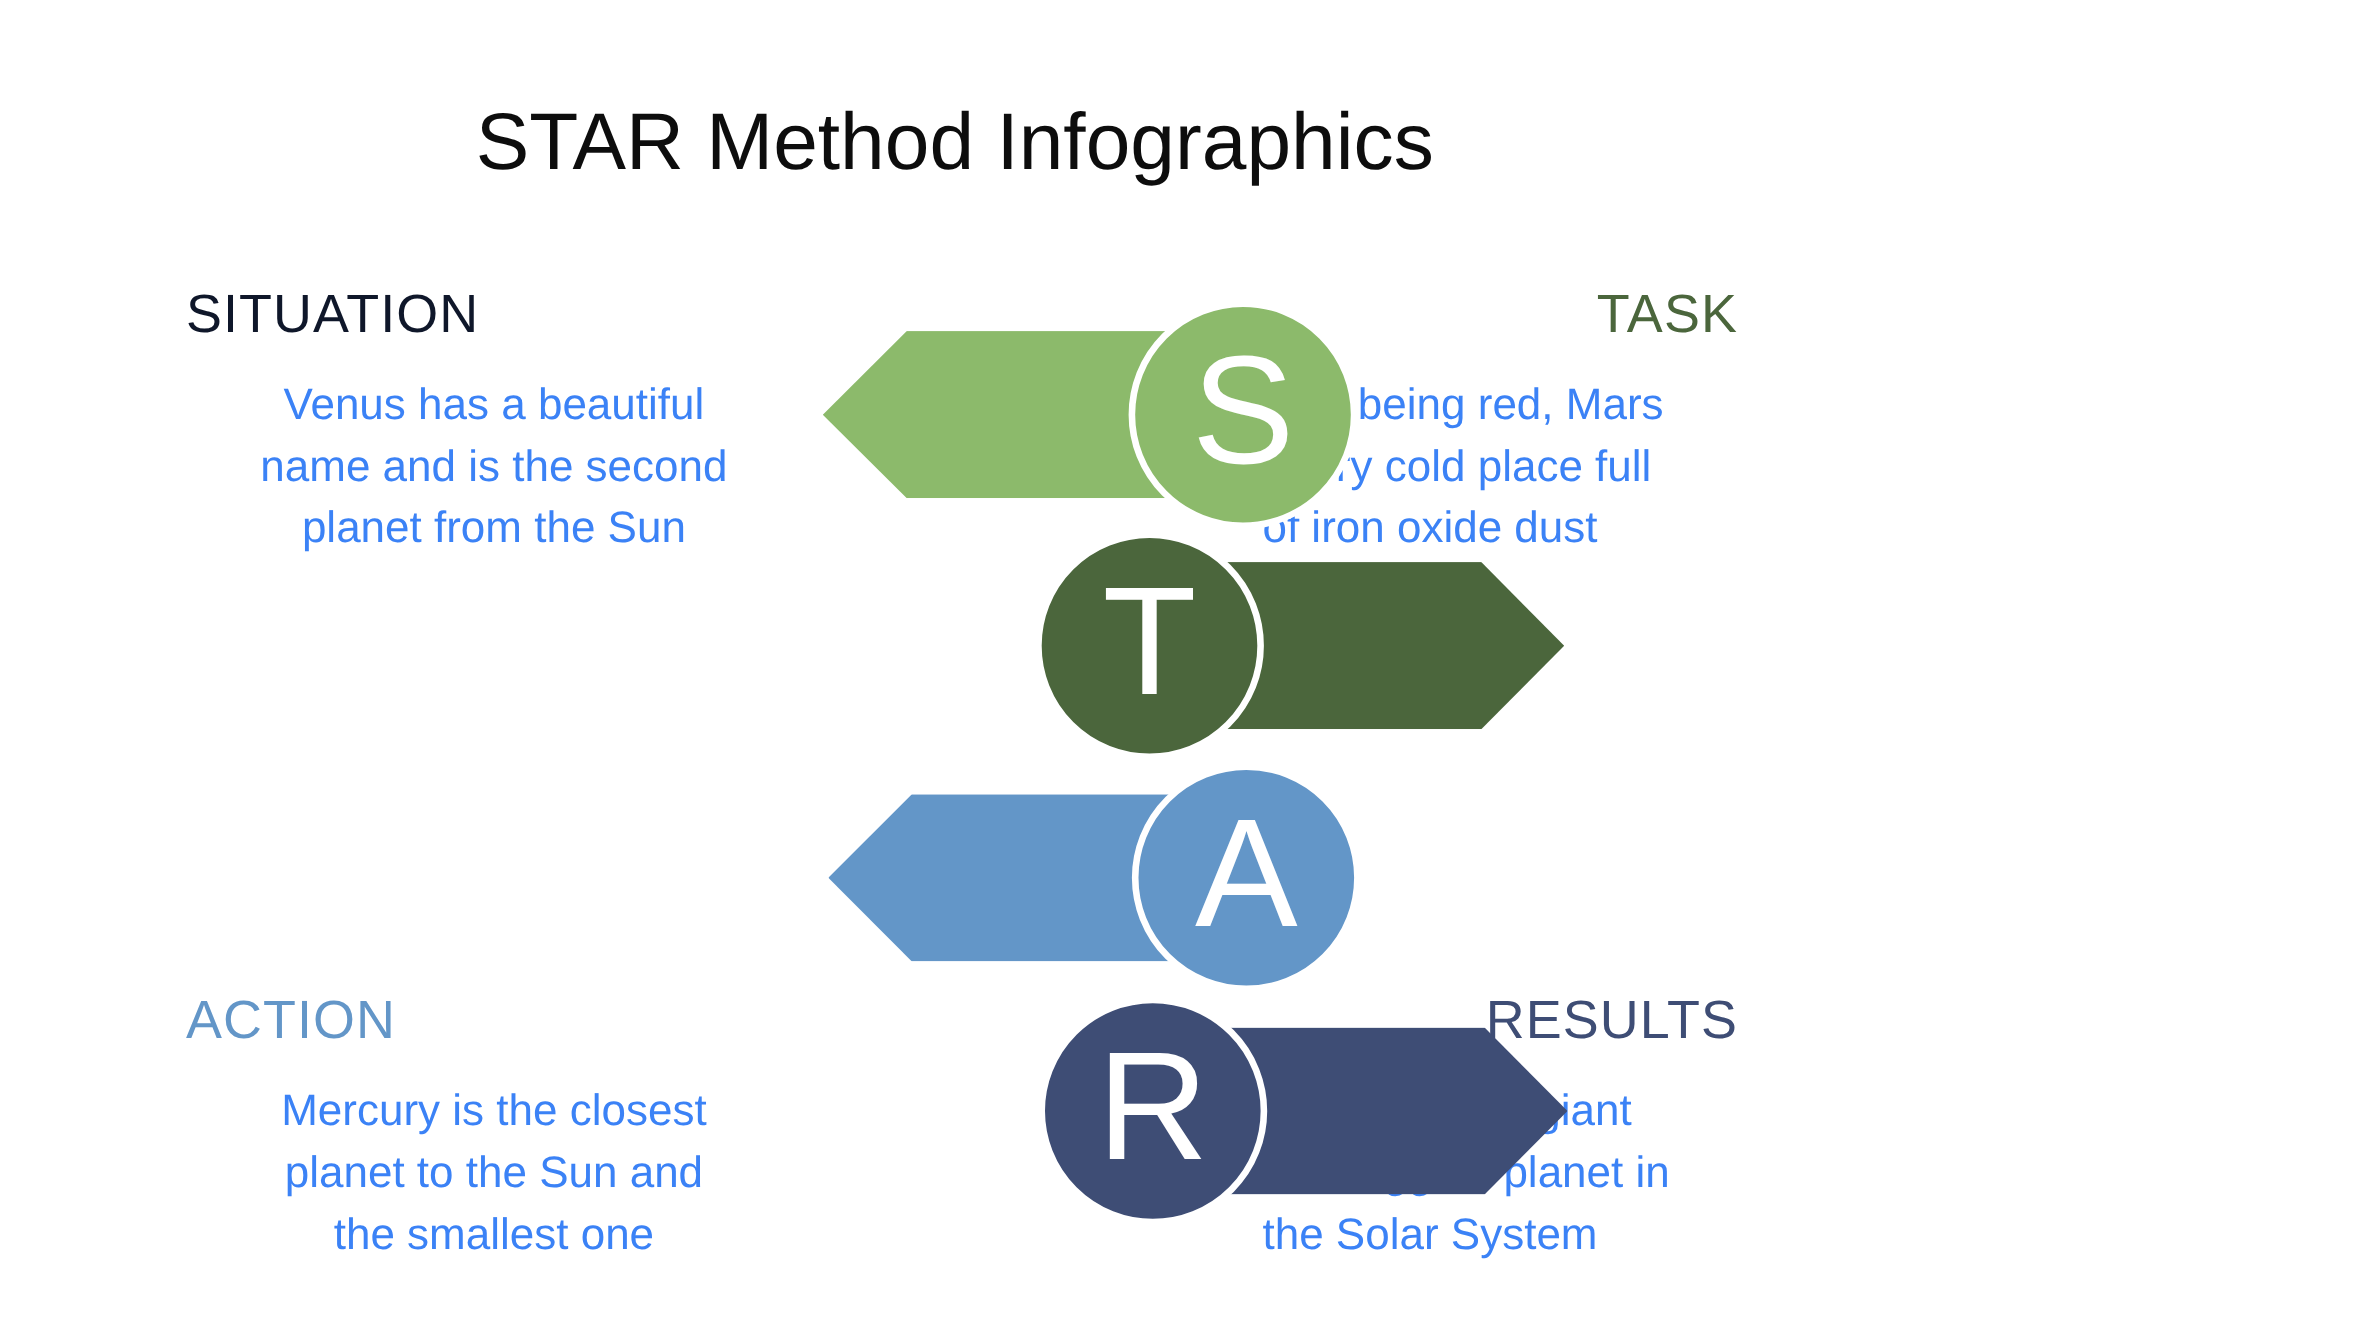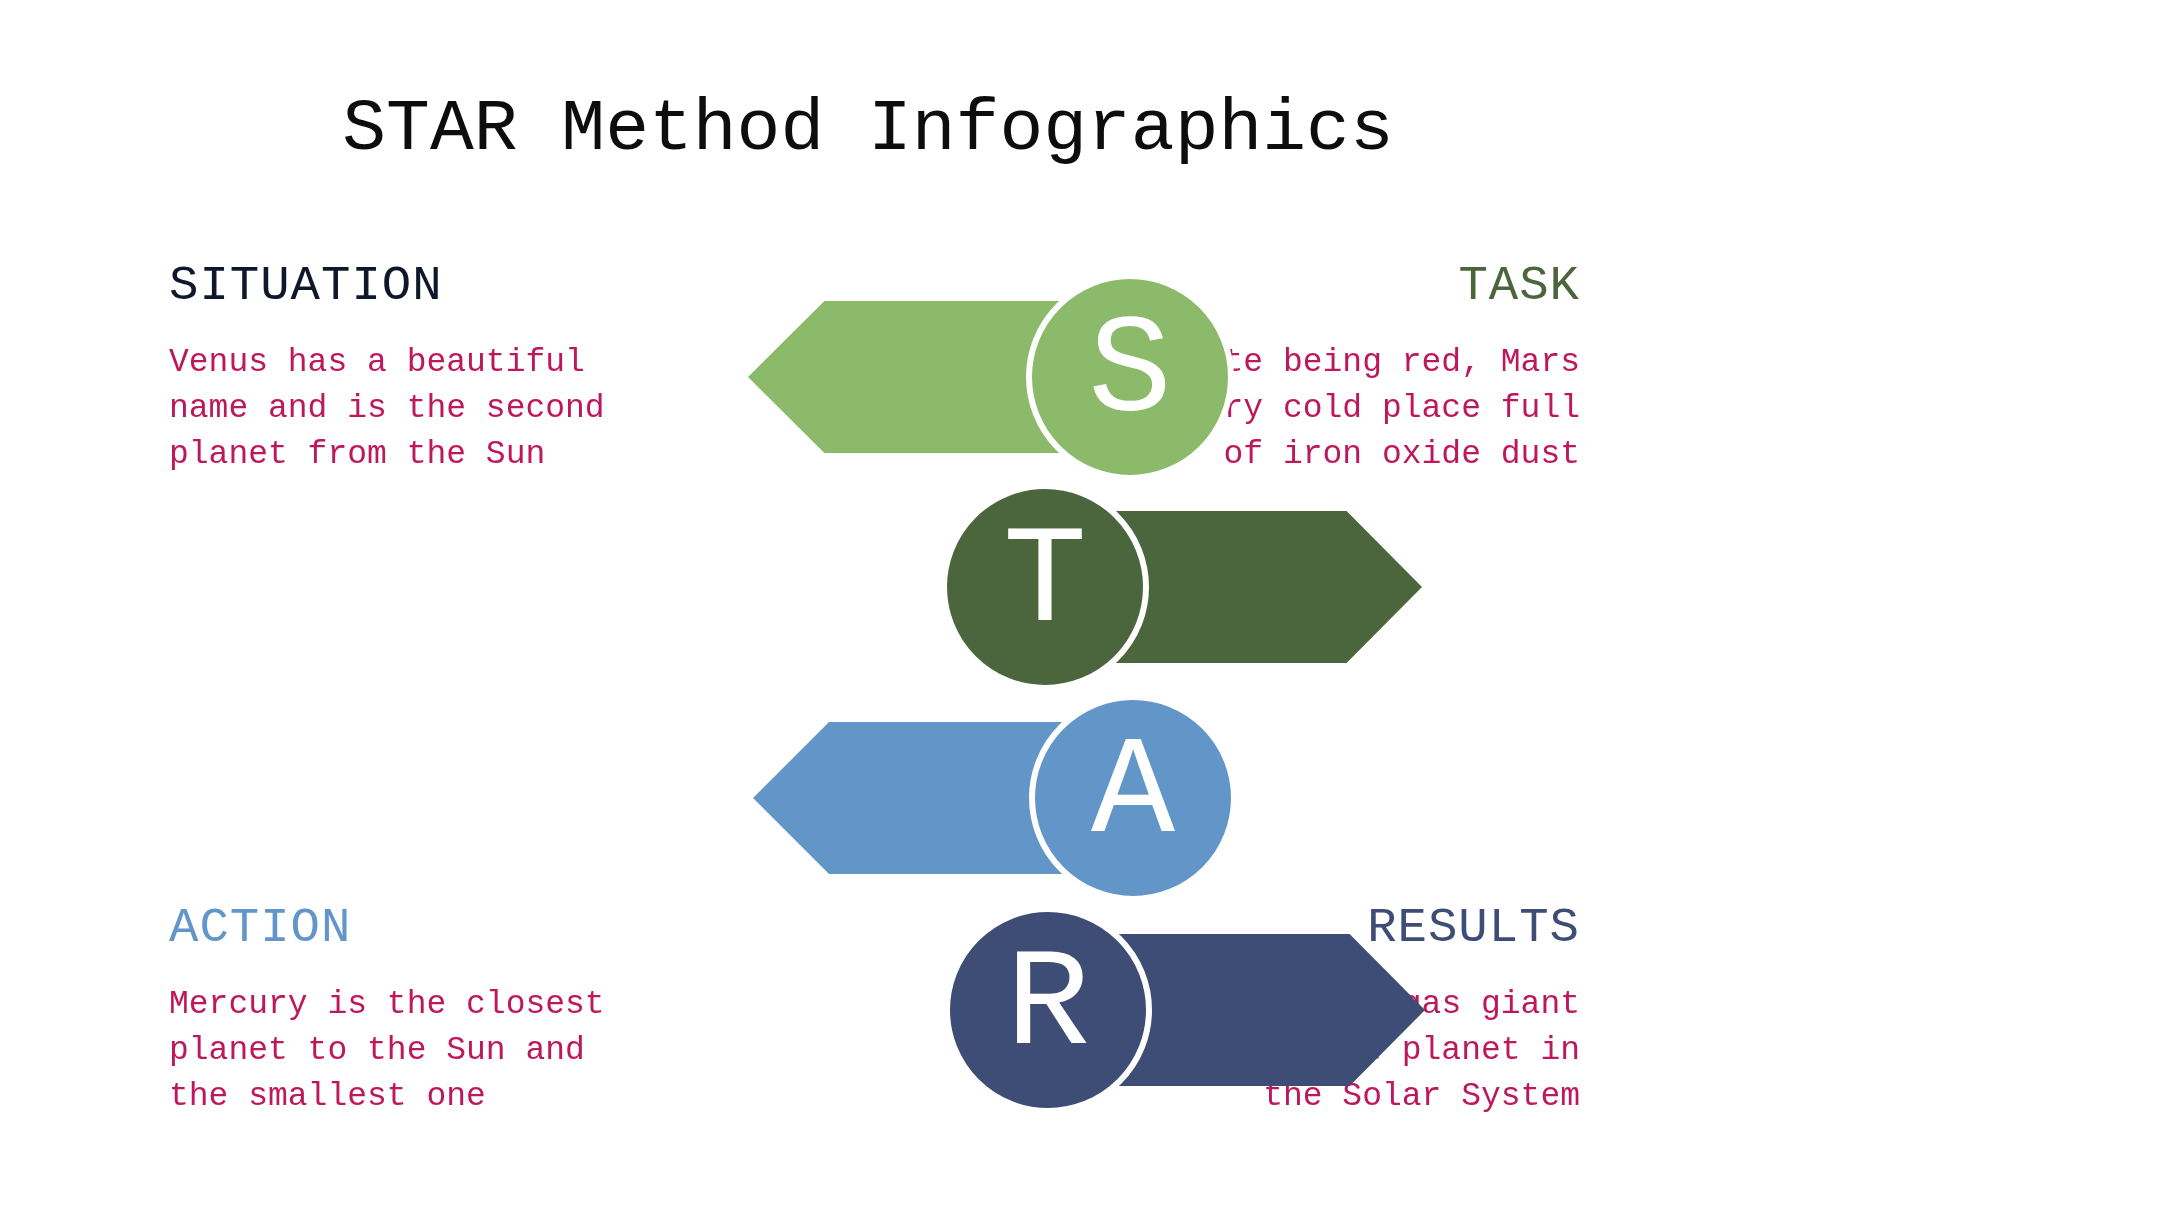--- a/index.html
+++ b/index.html
@@ -5,21 +5,21 @@
   html, body {
     margin: 0;
     padding: 0;
     background: #ffffff;
   }
   .slide {
     position: relative;
     width: 1736px;
     height: 1215px;
     background: #ffffff;
-    font-family: Liberation Mono, monospace;
+    font-family: Liberation Sans, sans-serif;
     overflow: hidden;
     border-radius: 30px;
   }
   .main-title {
     position: absolute;
     top: 90px;
     left: 0;
     width: 100%;
     text-align: center;
     font-size: 73px;
@@ -33,24 +33,25 @@
     width: 560px;
   }
   .section h2 {
     margin: 0 0 26px 0;
     font-size: 49px;
     font-weight: 400;
     letter-spacing: 1px;
   }
   .section p {
     margin: 0;
-    font-size: 33px;
+    font-size: 40px;
     line-height: 1.4;
-    color: #be185d;
+    color: #3b82f6;
     white-space: pre-line;
+    text-align: center;
   }
   .sec-situation { left: 169px; top: 258px; text-align: left; }
   .sec-task      { right: 156px; top: 258px; text-align: right; }
   .sec-action    { left: 169px; top: 900px; text-align: left; }
   .sec-results   { right: 156px; top: 900px; text-align: right; }
 
   .arrow {
     position: absolute;
     height: 152px;
   }

